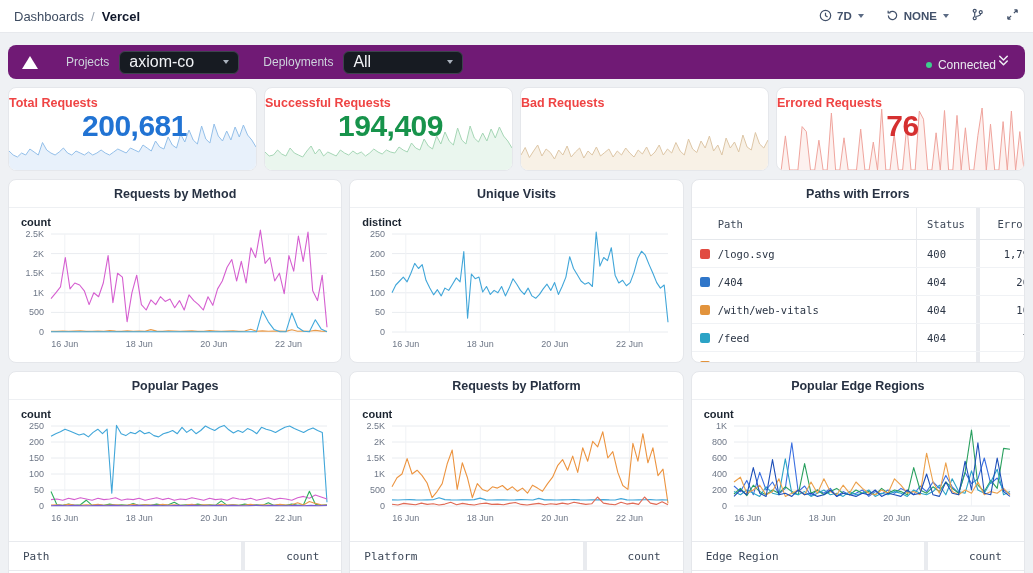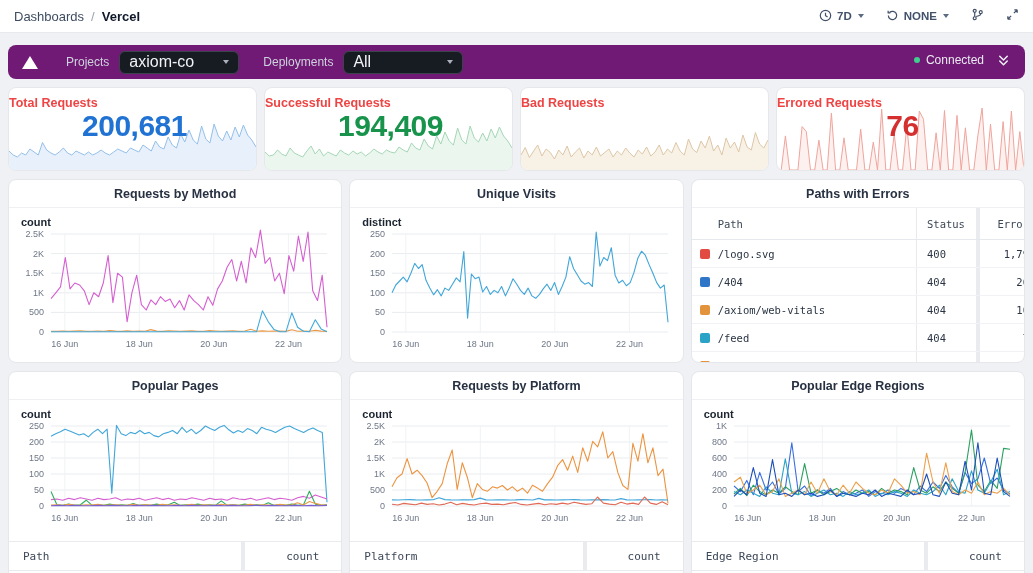--- a/index.html
+++ b/index.html
@@ -22,21 +22,21 @@
   
   .veltoolbar { margin:12px 8px 0 8px; height:34px; background:#701a75; border-radius:8px;
     display:flex; align-items:center; padding:0 14px; gap:10px; }
   .v-tri { width:0; height:0; border-left:8px solid transparent; border-right:8px solid transparent;
     border-bottom:13px solid #ffffff; margin-right:18px; }
   .tb-label { color:#cdd3dc; font-size:12px; }
   .tb-select { width:120px; height:23px; background:#171b22; border:1px solid #3d434d; border-radius:6px;
     display:flex; align-items:center; justify-content:space-between; padding:0 9px;
     color:#f1f3f6; font-size:16px; cursor:pointer; margin-right:14px; }
   .tb-select .caret { border-top-color:#aab2bd; }
-  .tb-right { margin-left:auto; display:flex; align-items:flex-start; gap:12px; }
+  .tb-right { margin-left:auto; display:flex; align-items:flex-end; }
   .conn { display:flex; align-items:center; gap:6px; color:#e8ebef; font-size:12px; }
   .conn-dot { width:6px; height:6px; border-radius:50%; }
 
   
   .row4 { display:grid; grid-template-columns:repeat(4,1fr); gap:7px; margin:8px 8px 0 8px; }
   .row3 { display:grid; grid-template-columns:repeat(3,1fr); gap:7px; margin:8px 8px 0 8px; }
   .card { background:#ffffff; border:1px solid #e5e7eb; border-radius:8px; overflow:hidden; position:relative; }
 
   
   .stat-card { height:84px; }
@@ -272,21 +272,21 @@
           </span>
         <span class="pt-path">/404</span>
         <span class="pt-status">404</span>
         <span class="pt-band"></span>
         <span class="pt-err">26</span>
       </div>
       <div class="pt-row">
         <span class="pt-sw">
             <span class="sw" style="background: rgb(226, 147, 60);"></span>
           </span>
-        <span class="pt-path">/axiom/web-vitals</span>
+        <span class="pt-path">/with/web-vitals</span>
         <span class="pt-status">404</span>
         <span class="pt-band"></span>
         <span class="pt-err">10</span>
       </div>
       <div class="pt-row">
         <span class="pt-sw">
             <span class="sw" style="background: rgb(43, 163, 198);"></span>
           </span>
         <span class="pt-path">/feed</span>
         <span class="pt-status">404</span>

